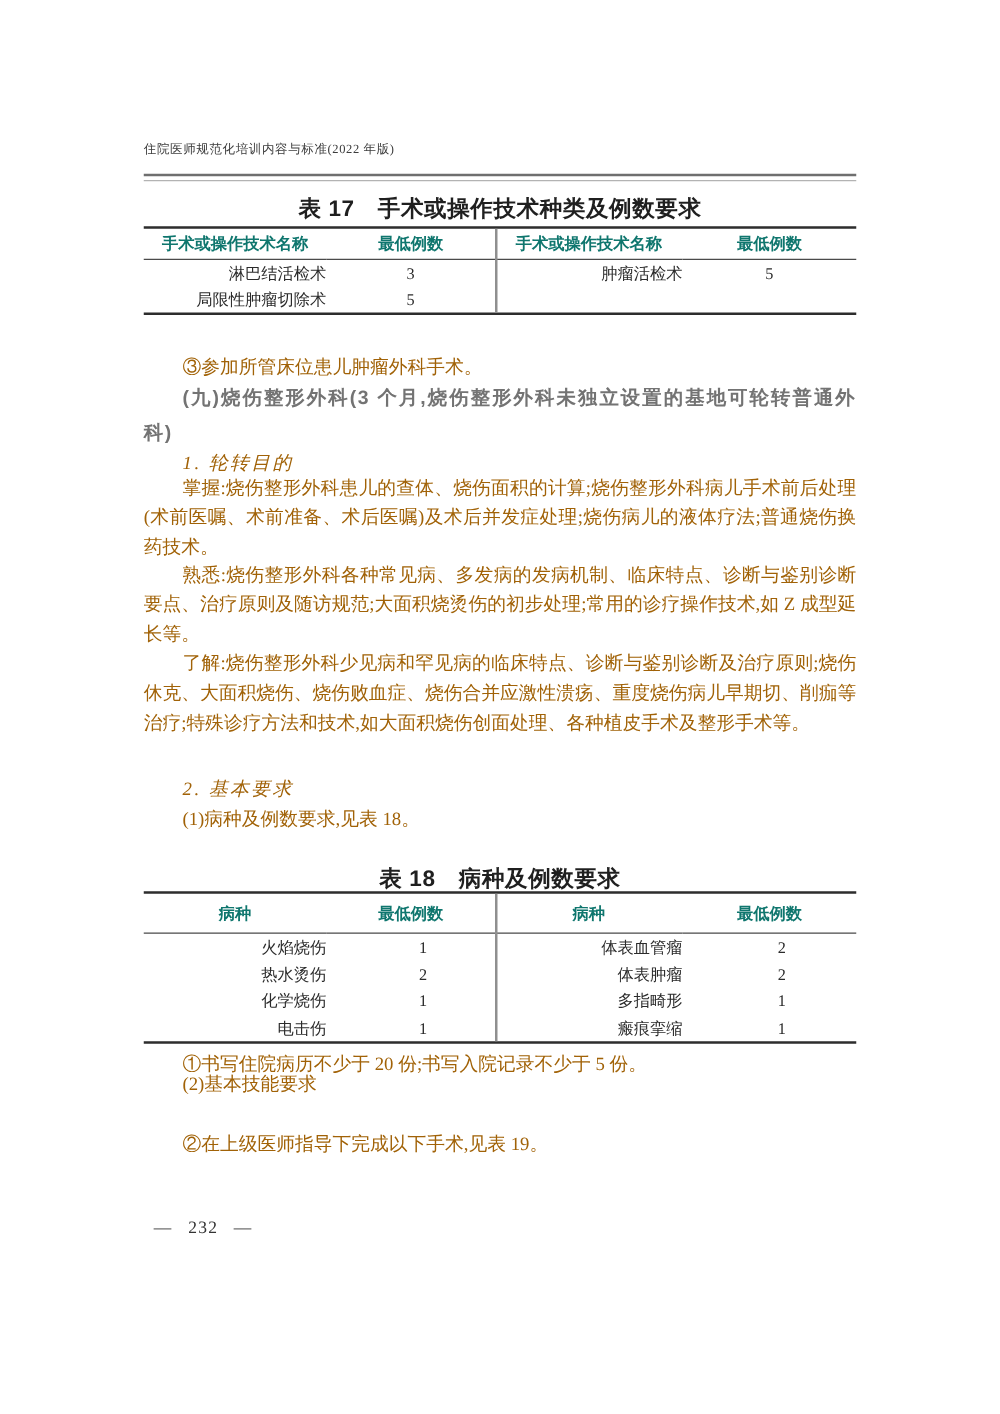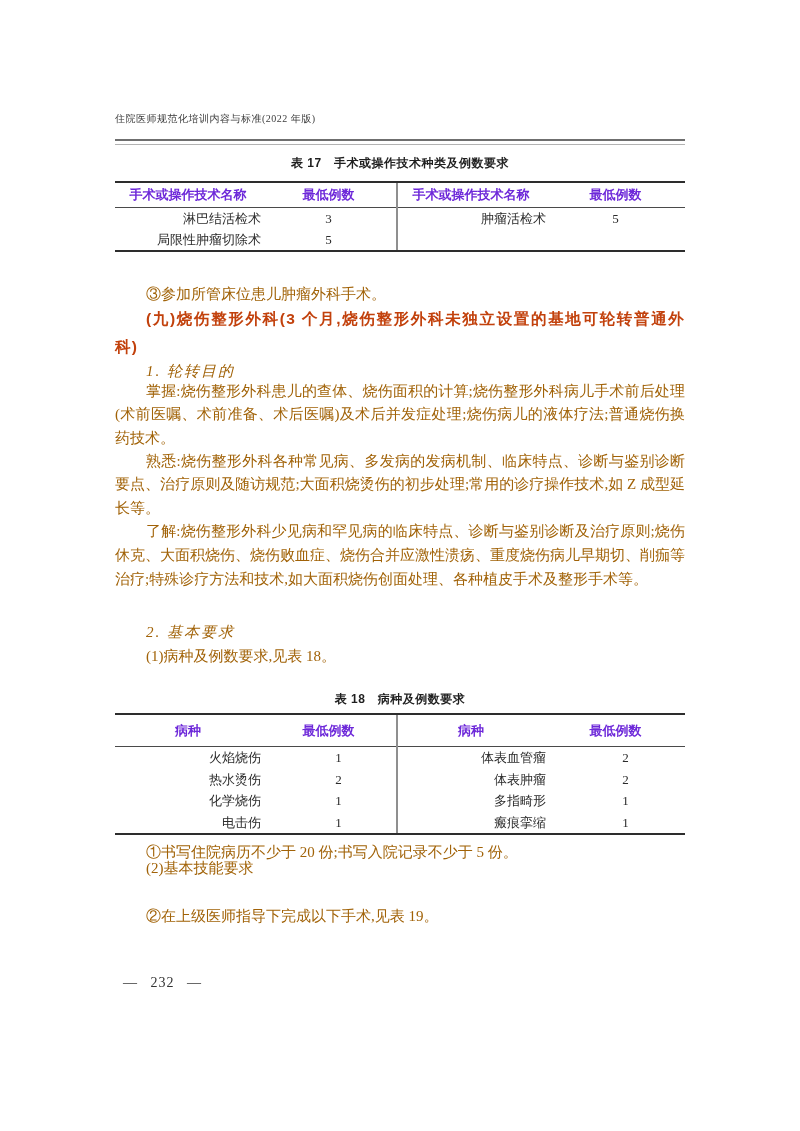--- a/index.html
+++ b/index.html
@@ -16,60 +16,60 @@
     font-size:10px;color:#3c3c3c;letter-spacing:0.5px;
   }
   .header-rule{
     top:139px;left:115px;width:570px;height:3px;
     border-top:2px solid #6f6f6f;border-bottom:1px solid #b3b3b3;
   }
   
   .tbl-caption{
     left:115px;width:570px;text-align:center;
     font-family:"Liberation Sans","DejaVu Sans",sans-serif;
-    font-weight:700;font-size:12px;color:#1f1f1f;letter-spacing:0.5px;
+    font-weight:700;font-size:18px;color:#1f1f1f;letter-spacing:0.5px;
   }
   .cap17{top:155px;}
   .cap18{top:691px;}
   
   .tbl{
     left:115px;width:570px;
     border-top:2px solid #2d2d2d;border-bottom:2px solid #2d2d2d;
     font-size:13px;
   }
   .tbl17{top:181px;}
   .tbl18{top:713px;}
   .tbl .grid{display:grid;grid-template-columns:146px 135px 150px 139px;}
   .tbl .vdivider{
     position:absolute;left:281px;top:0;bottom:0;width:2px;background:#8f8f8f;
   }
   .th{
     font-family:"Liberation Sans","DejaVu Sans",sans-serif;
-    font-weight:700;color:#6d28d9;text-align:center;
+    font-weight:700;color:#0f766e;text-align:center;
     border-bottom:1px solid #4a4a4a;
   }
   .tbl17 .th{height:24px;line-height:24px;}
   .tbl18 .th{height:31px;line-height:31px;}
   .td{height:21px;line-height:21px;color:#2b2b2b;}
   .tbl18 .td{height:21.5px;line-height:21.5px;margin-left:20px;}
   .td-name{text-align:right;padding-left:3px;}
   .td-name.right-pane{padding-left:7px;}
   .td-num{text-align:center;}
   
   .para{
     left:115px;width:570px;
     font-size:15px;line-height:23px;
     text-align:justify;text-indent:31px;color:#a16207;
   }
   .p-item3{top:283px;}
   .sec-heading{
     top:305px;
     font-family:"Liberation Sans","DejaVu Sans",sans-serif;
     font-weight:700;font-size:15.5px;line-height:27.5px;
-    letter-spacing:1.2px;color:#c2410c;
+    letter-spacing:1.2px;color:#737373;
   }
   .kai{font-style:italic;letter-spacing:2px;}
   .p-sub1{top:360px;}
   .p-master{top:380px;line-height:23.3px;}
   .p-familiar{top:450px;line-height:23.3px;}
   .p-understand{top:520px;line-height:23.8px;}
   .p-sub2{top:621px;}
   .p-item1{top:645px;}
   .p-skills{top:857px;}
   .p-skill1{top:841px;}

